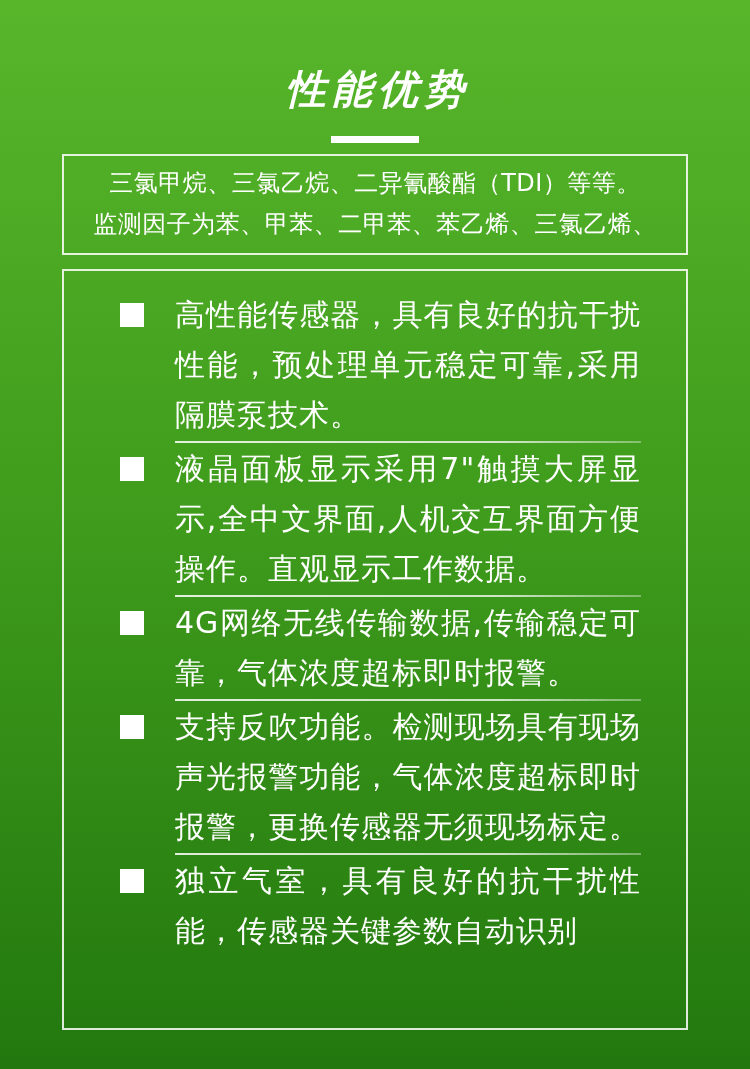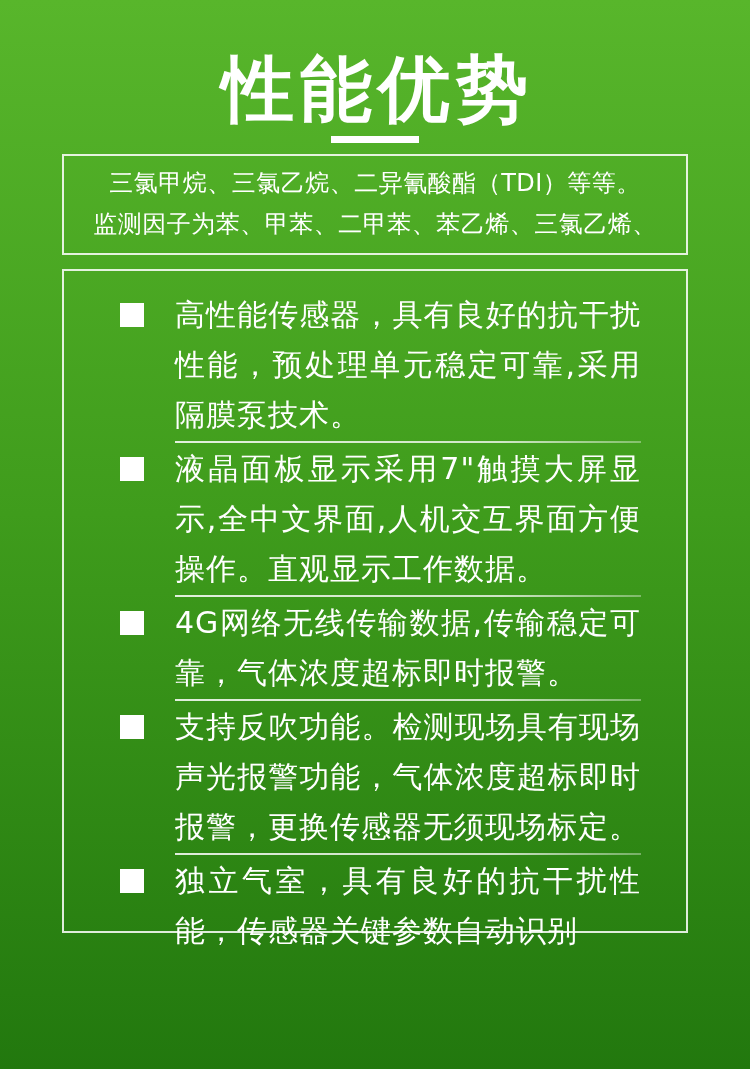--- a/index.html
+++ b/index.html
@@ -10,26 +10,27 @@
     height: 1069px;
     margin: 0 auto;
     overflow: hidden;
     background: linear-gradient(180deg, var(--bg-top, #58b62b) 0%, #3f9c1c 48%, var(--bg-bottom, #22780e) 100%);
     font-family: "DejaVu Sans", "Liberation Sans", sans-serif;
     color: #ffffff;
   }
   .page-title {
     margin-top: 60px;
     text-align: center;
-    font-size: 72px;
+    font-size: 40px;
     font-weight: bold;
     letter-spacing: 6px;
     padding-left: 6px; 
     line-height: 58px;
     color: #ffffff;
+    font-style: italic;
   }
   .title-dash {
     width: 88px;
     height: 7px;
     background: #ffffff;
     margin: 18px auto 0 auto;
   }
   .intro-box {
     width: 626px;
     margin: 11px auto 0 auto;
@@ -40,21 +41,21 @@
   .intro-line {
     font-size: 24px;
     line-height: 41px;
     letter-spacing: 0.5px;
     color: #ffffff;
     white-space: nowrap;
   }
   .features-box {
     width: 626px;
     margin: 14px auto 0 auto;
-    height: 664px;
+    height: 761px;
     border: 2px solid rgba(255,255,255,0.85);
     padding: 19px 45px 18px 56px;
   }
   .feature-item {
     display: flex;
     align-items: flex-start;
   }
   .bullet {
     flex: 0 0 24px;
     width: 24px;

